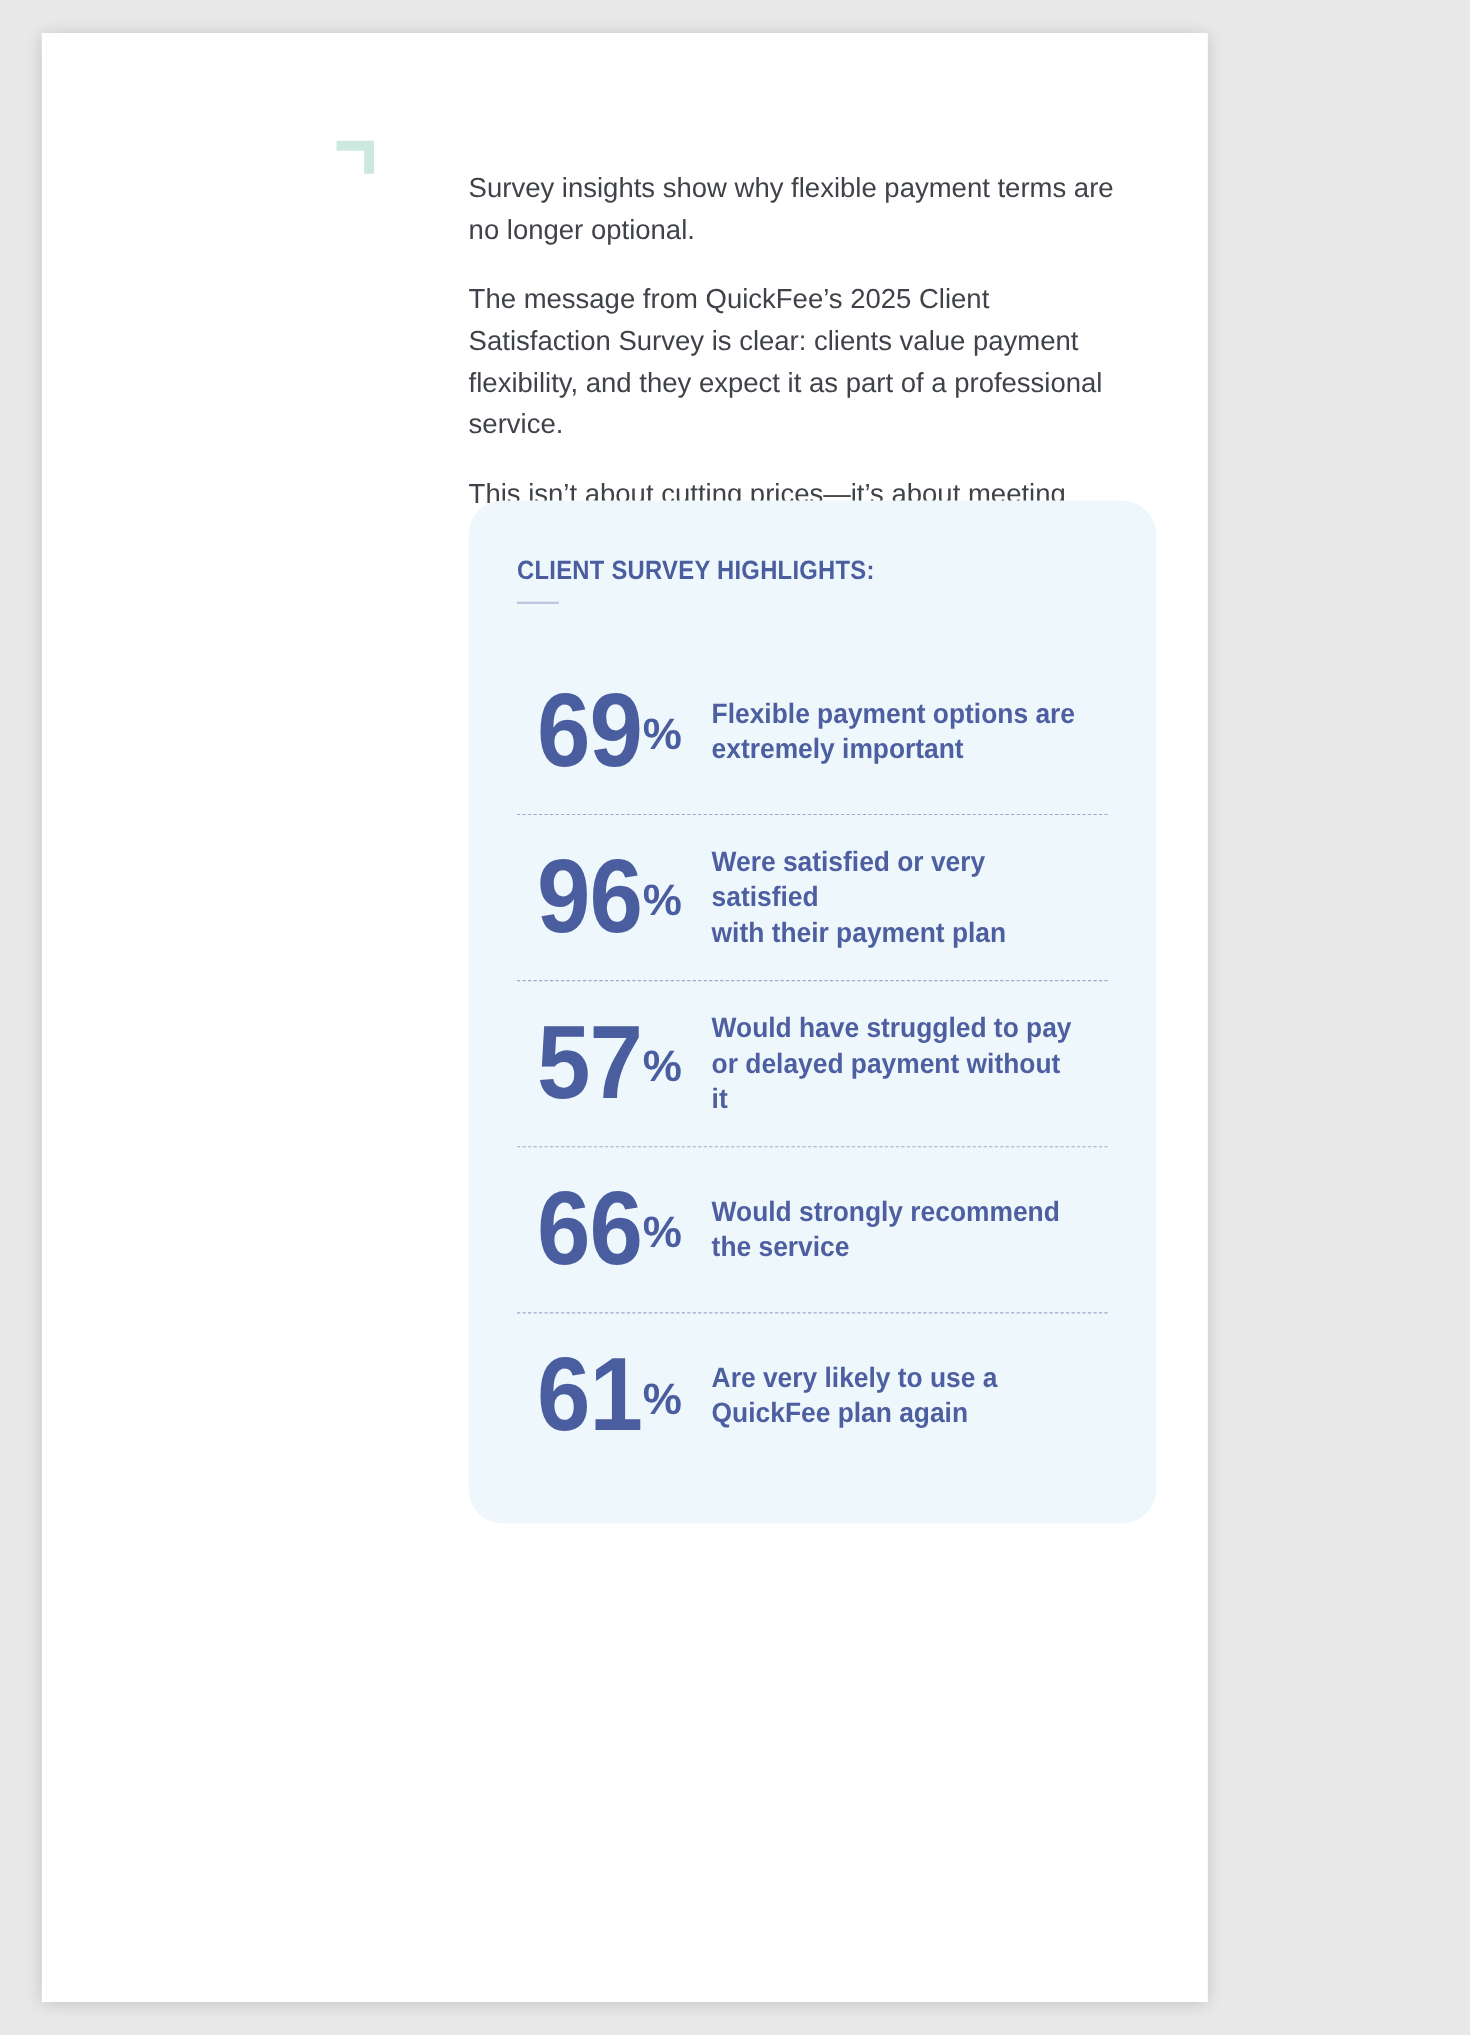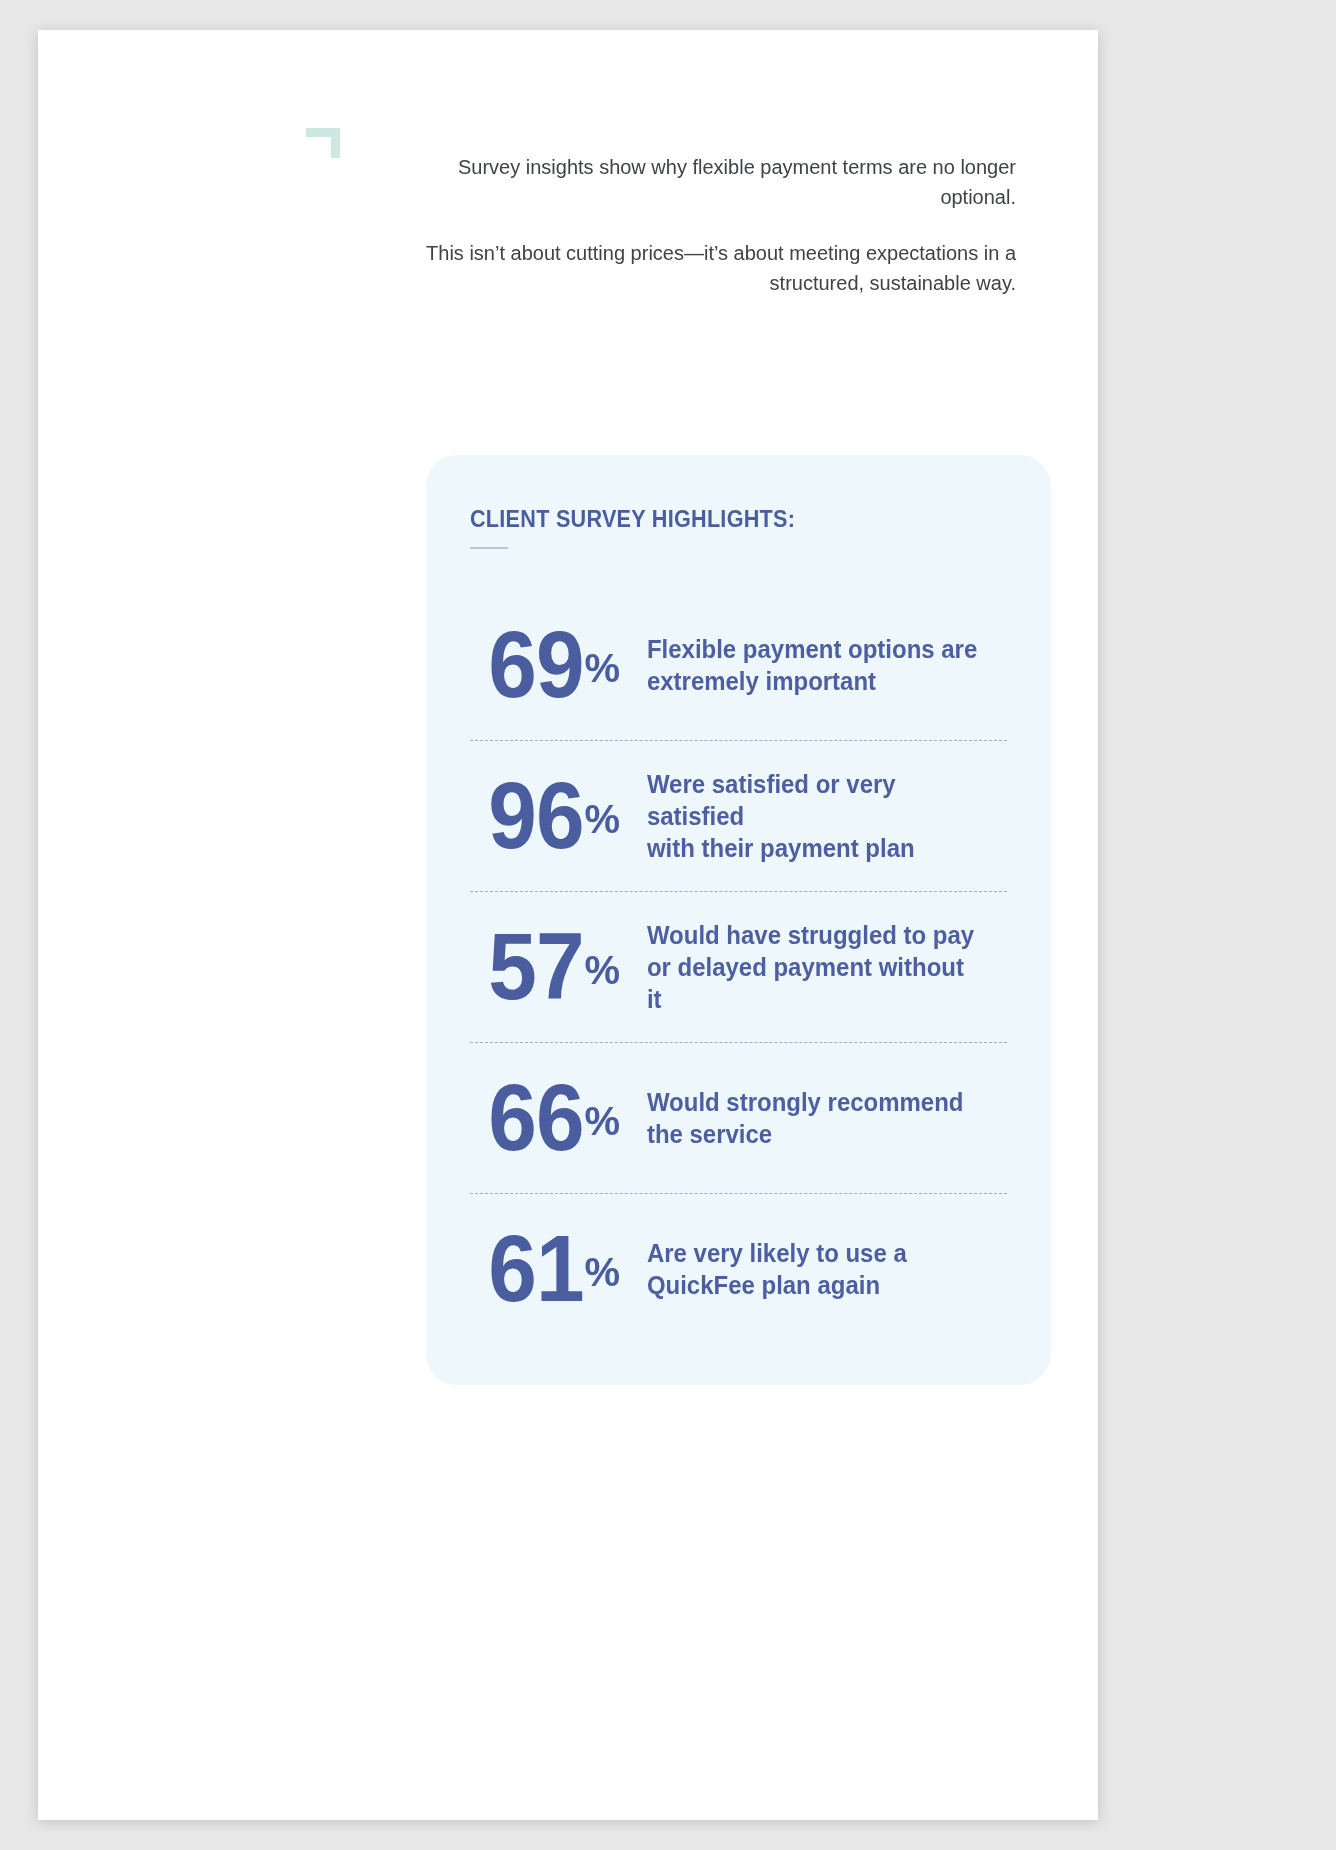--- a/index.html
+++ b/index.html
@@ -71,25 +71,24 @@
   .heading-rule{
     margin-top:26px;
     width:208px;height:1px;background:var(--rule);
   }
 
   
   .intro{
     position:absolute;left:388px;top:122px;width:590px;
   }
   .intro p{
-    font-size:20px;
+    font-size:25px;
     line-height:1.52;
     color:var(--body-gray);
     margin-bottom:25px;
-    text-align:right;
   }
   .intro p:last-child{margin-bottom:16px;}
 
   
   .panel{
     position:absolute;left:388px;top:425px;
     width:625px;height:930px;
     background:var(--panel-bg);
     border-radius:31px;
   }
@@ -171,20 +170,21 @@
 <div class="page">
 
   <div class="corner-bracket">
     <span class="bar-h"></span>
     <span class="bar-v"></span>
   </div>
 
 
   <div class="intro">
     <p>Survey insights show why flexible payment terms are no longer optional.</p>
+    <p>The message from QuickFee’s 2025 Client Satisfaction Survey is clear: clients value payment flexibility, and they expect it as part of a professional service.</p>
     <p>This isn’t about cutting prices—it’s about meeting expectations in a structured, sustainable way.</p>
   </div>
 
   <div class="panel">
     <div class="panel-header">CLIENT SURVEY HIGHLIGHTS:</div>
     <div class="panel-header-rule"></div>
 
     <div class="stats">
 
       <div class="stat-row">

